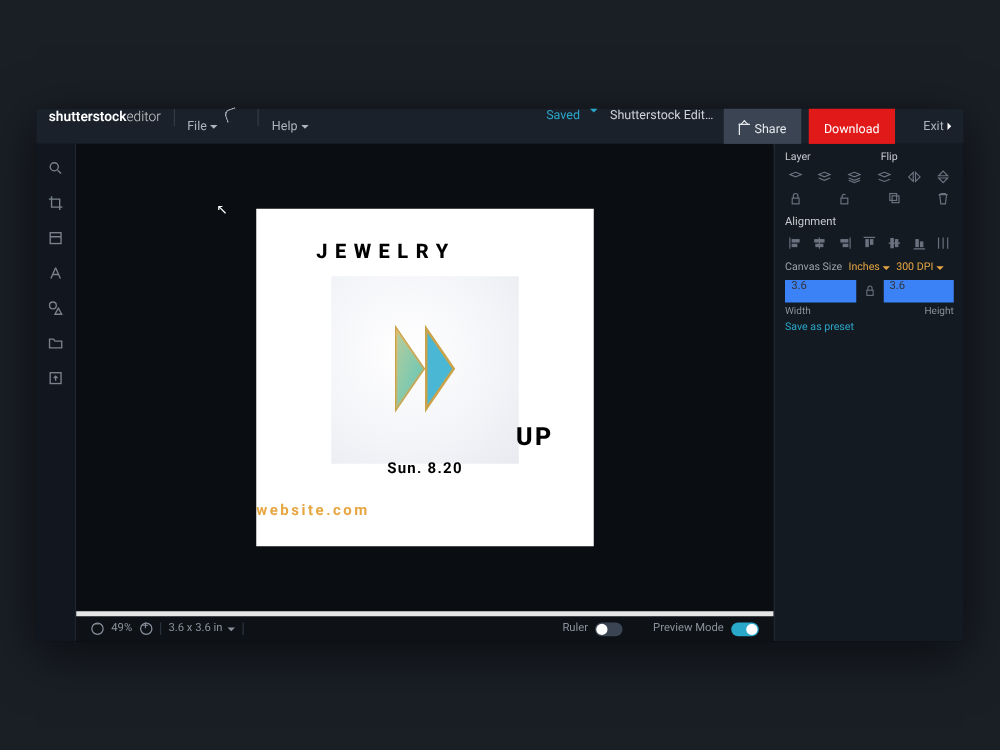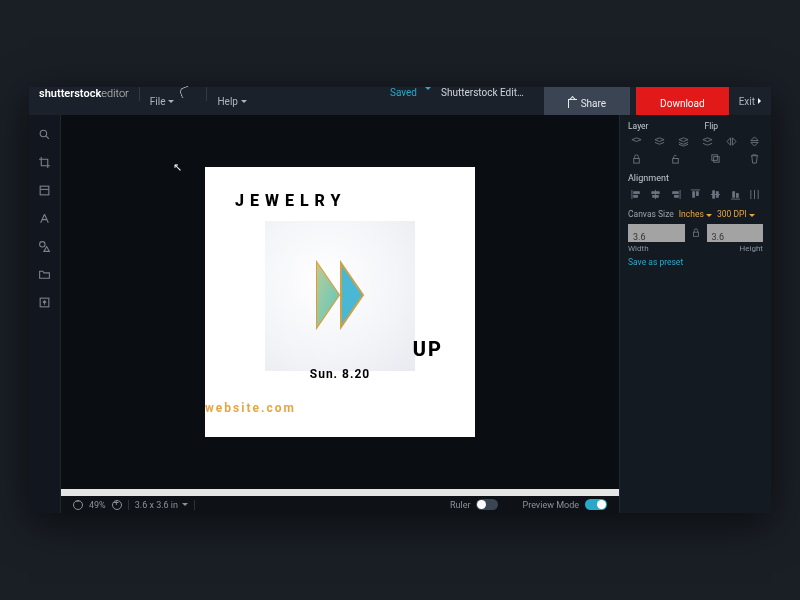--- a/index.html
+++ b/index.html
@@ -8,43 +8,43 @@
   
   .topbar{height:28px;background:#1a212b;display:flex;padding:0 10px;font-size:10px;color:#aeb4bd}
   .logo{color:#fff;font-weight:600;font-size:11px}
   .logo .light{font-weight:300;color:#ccc}
   .tsep{width:1px;height:14px;background:#333a44;margin:0 10px}
   .menuitem{display:flex;align-items:center;gap:3px;cursor:pointer;color:#aeb4bd}
   .caret-d{width:0;height:0;border-left:3px solid transparent;border-right:3px solid transparent;border-top:3px solid currentColor}
   .undo{width:10px;height:10px;border:1.2px solid #aeb4bd;border-right:none;border-bottom:none;border-radius:50% 0 0 0;transform:rotate(-20deg);position:relative;margin:0 6px}
   .spacer{flex:1}
   .saved{color:#2aa8c9;margin-right:8px}
-  .docname{color:#d0d4da;margin-right:20px}
-  .btn{height:32px;display:flex;align-items:center;padding:0 24px;font-size:10px;cursor:pointer;gap:4px}
+  .docname{color:#d0d4da;margin-right:8px}
+  .btn{height:32px;display:flex;align-items:center;padding:0 12px;font-size:10px;cursor:pointer;gap:4px}
   .btn-share{background:#3a4452;color:#e5e8ec;margin-right:6px}
-  .btn-dl{background:#e11919;color:#fff;margin-right:10px}
+  .btn-dl{background:#e11919;color:#fff;margin-right:23px}
   .exit{color:#aeb4bd;display:flex;align-items:center;gap:3px;cursor:pointer}
   
   .main{flex:1;display:flex;overflow:hidden}
   .toolcol{width:32px;background:#12171f;border-right:1px solid #1f2731;display:flex;flex-direction:column;align-items:center;padding-top:6px;gap:2px}
   .tbtn{width:32px;height:26px;display:flex;align-items:center;justify-content:center;color:#7a828d;cursor:pointer}
   .tbtn svg{width:13px;height:13px}
   .canvaswrap{flex:1;background:#0a0d11;display:flex;flex-direction:column}
   .stage{flex:1;display:flex;align-items:center;justify-content:center;position:relative}
   .cursor{position:absolute;left:112px;top:46px;color:#fff;font-size:11px}
   .artboard{width:270px;height:270px;background:#fff;position:relative;overflow:hidden}
-  .hdr{position:absolute;top:24px;left:30px;font-weight:800;letter-spacing:6px;font-size:16px;color:#000}
+  .hdr{position:absolute;top:24px;left:48px;font-weight:800;letter-spacing:6px;font-size:16px;color:#000}
   .photo{position:absolute;top:54px;left:60px;width:150px;height:150px;background:radial-gradient(circle at 40% 40%,#fff,#f3f4f8 60%,#e8eaef)}
   .gem{position:absolute;left:50%;top:50%;transform:translate(-50%,-50%)}
   .up{position:absolute;right:32px;bottom:76px;font-weight:800;font-size:20px;color:#000;letter-spacing:2px}
   .date{position:absolute;bottom:56px;width:100%;text-align:center;font-weight:700;font-size:12px;letter-spacing:1px;color:#000}
   .time{position:absolute;bottom:40px;width:100%;text-align:center;font-weight:700;font-size:12px;letter-spacing:1px;color:#000}
   .site{position:absolute;bottom:22px;width:100%;text-align:left;font-weight:700;font-size:12px;letter-spacing:2px;color:#e6a642}
   
-  .status{height:24px;background:#0e1217;border-top:7px solid #e5e5e5;display:flex;align-items:center;padding:0 12px;font-size:9px;color:#8a919c;gap:6px}
+  .status{height:24px;background:#0e1217;border-top:4px solid #e5e5e5;display:flex;align-items:center;padding:0 12px;font-size:9px;color:#8a919c;gap:6px}
   .status .pill{display:flex;align-items:center;gap:4px}
   .zicon{width:10px;height:10px;border:1px solid #8a919c;border-radius:50%;position:relative}
   .zicon.plus::after{content:"+";position:absolute;top:-3px;left:1px;font-size:9px}
   .zicon.minus::after{content:"−";position:absolute;top:-4px;left:1px;font-size:9px}
   .vsep{width:1px;height:10px;background:#2a323d}
   .toggle{width:22px;height:11px;background:#3a4452;border-radius:6px;position:relative;cursor:pointer}
   .toggle .knob{width:9px;height:9px;background:#fff;border-radius:50%;position:absolute;top:1px;left:1px}
   .toggle.on{background:#2aa8c9}
   .toggle.on .knob{left:12px}
   
@@ -53,21 +53,21 @@
   .seclabel{font-size:9px;color:#c5cad1;margin-bottom:4px;display:flex;justify-content:space-between;align-items:center}
   .iconrow{display:flex;justify-content:space-between;margin-bottom:3px}
   .iconrow .ic{width:16px;height:14px;display:flex;align-items:center;justify-content:center;color:#6b7380;cursor:pointer}
   .iconrow .ic svg{width:11px;height:11px}
   .halfrow{display:flex;gap:18px}
   .half{flex:1}
   .half .sub{font-size:8.5px;margin-bottom:3px;color:#c5cad1}
   .smrow{display:flex;gap:5px;align-items:center;font-size:8.5px;margin-bottom:5px}
   .sel{height:18px;background:#fff;color:#333;display:flex;align-items:center;padding:0 6px;font-size:9px;justify-content:space-between;cursor:pointer}
   .dimrow{display:flex;align-items:center;gap:4px;margin-top:5px}
-  .diminput{flex:1;height:18px;background:#a3a3a3;color:#333;display:flex;align-items:flex-end;padding:0 5px;font-size:9px}
+  .diminput{flex:1;height:18px;background:#3b82f6;color:#333;display:flex;align-items:flex-start;padding:0 5px;font-size:9px}
   .lock{width:14px;height:14px;display:flex;align-items:center;justify-content:center;color:#6b7380}
   .dimlabels{display:flex;justify-content:space-between;font-size:8px;color:#8a919c;margin-top:2px}
   .link{color:#2aa8c9;font-size:8.5px;margin-top:4px;cursor:pointer}
   .swatch{width:18px;height:18px;border-radius:50%;background:#fff;margin-right:6px}
   .slider{position:relative;height:3px;background:#2aa8c9;flex:1;border-radius:2px}
   .slider .dot{position:absolute;right:0;top:-3px;width:9px;height:9px;background:#fff;border-radius:50%}
   .oplabel{font-size:8px;color:#9aa2ad;margin-bottom:3px}
   .caret-r{width:0;height:0;border-top:3px solid transparent;border-bottom:3px solid transparent;border-left:3px solid #fff}
   .share-ic{width:9px;height:9px;border:1px solid #e5e8ec;border-bottom:none;border-right:none;position:relative}
   .share-ic::after{content:"";position:absolute;width:4px;height:4px;border-top:1px solid #e5e8ec;border-right:1px solid #e5e8ec;transform:rotate(-45deg);top:-3px;left:1px}

